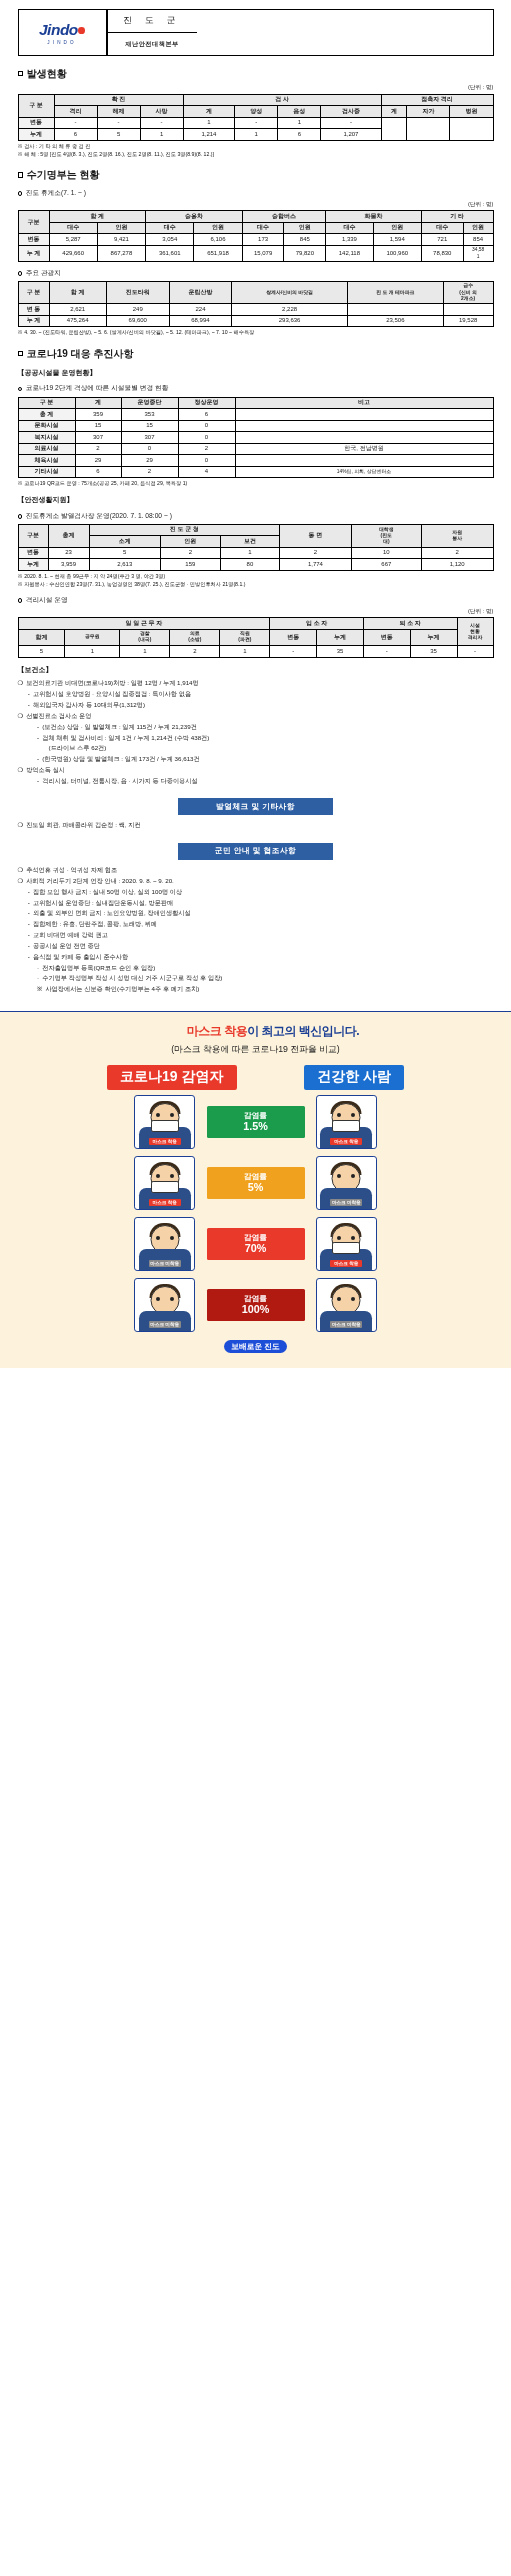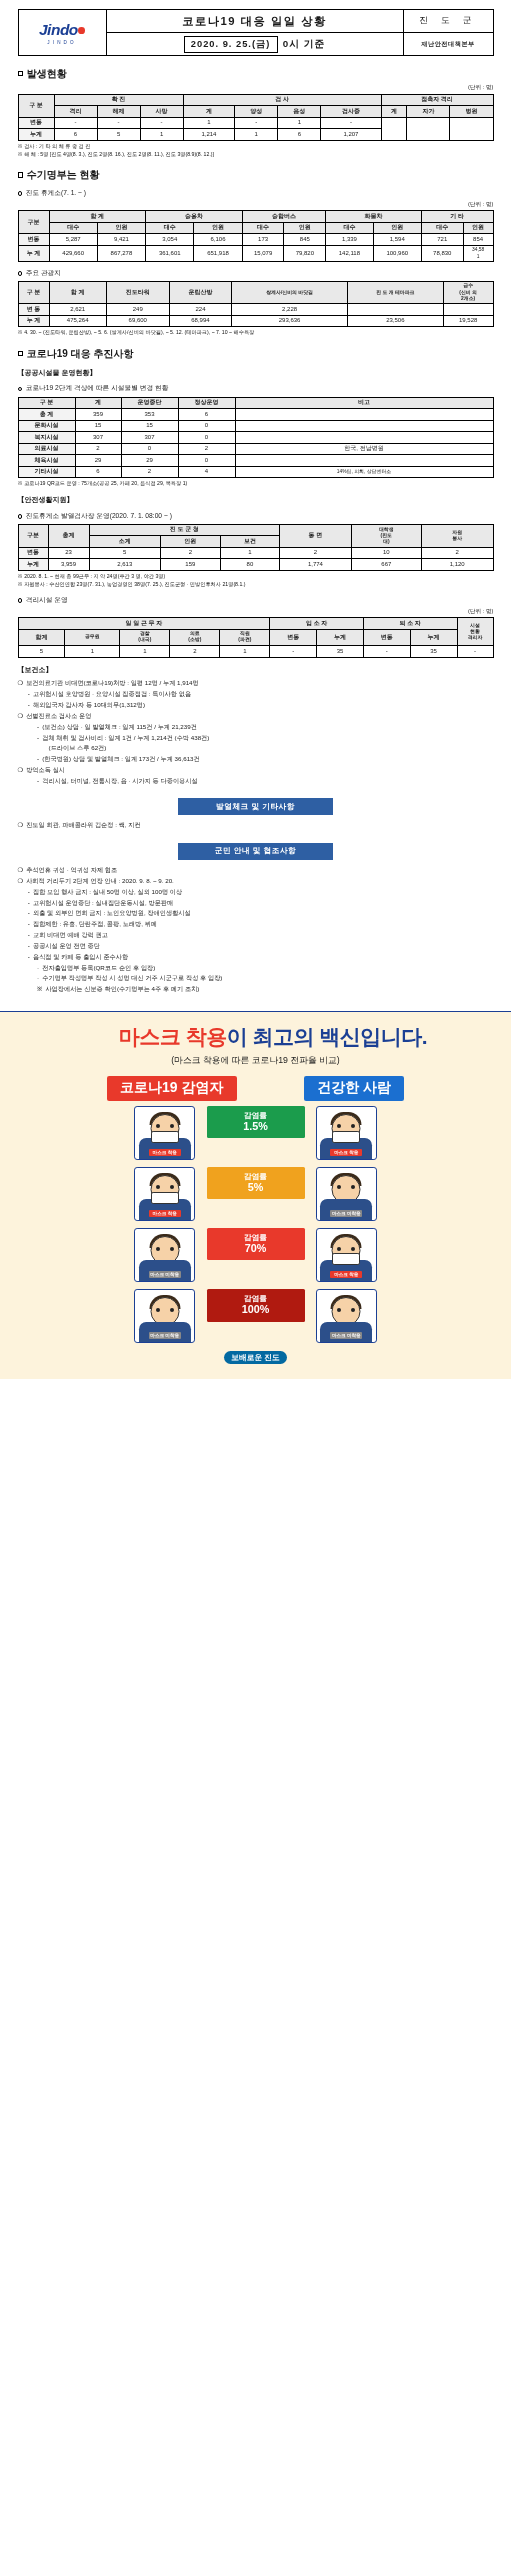--- a/index.html
+++ b/index.html
@@ -114,40 +114,40 @@
     padding: 3.6px 0; text-align: center; width: 155px; margin: 11.3px auto 5.2px auto;
     letter-spacing: 0.5px;
   }
 
   
   .poster {
     margin: 15.5px 0 0 0; width: 511px; background: #fdf3dc;
     border-top: 1.5px solid #1b3f94; padding: 11.3px 0 14.4px 0;
   }
   .poster-title {
-    text-align: center; font-size: 21px; font-weight: bold; color: #1b3f94;
+    text-align: center; font-size: 12px; font-weight: bold; color: #1b3f94;
     letter-spacing: -0.5px;
     margin-left: 35px;
   }
   .poster-title .red { color: #e8392b; }
   .poster-sub {
     text-align: center; font-size: 8.8px; color: #222; margin-top: 4.1px;
   }
   .poster-cols {
     display: flex; justify-content: center; gap: 67px; margin-top: 9.3px;
   }
   .pcol-head {
     color: #fff; font-weight: bold; font-size: 14px; padding: 3.1px 13.4px;
     border-radius: 2.1px; text-align: center;
   }
   .pcol-head.red { background: #e8392b; }
   .pcol-head.blue { background: #1b6fd0; }
   .poster-body { margin-top: 5.2px; position: relative; }
   .prow {
-    display: flex; align-items: flex-start; justify-content: center; gap: 11.3px;
+    display: flex; align-items: center; justify-content: center; gap: 11.3px;
     margin-bottom: 7.2px;
   }
   .person {
     width: 61px; height: 54px; background: #fff; border: 1px solid #1b3f94;
     border-radius: 3.1px; position: relative; overflow: hidden;
   }
   .face {
     position: absolute; left: 50%; top: 7.2px; transform: translateX(-50%);
     width: 29px; height: 29px; border-radius: 50%; background: #f6d2a8;
     border: 1px solid #333;
@@ -180,41 +180,34 @@
   .arrow {
     color: #fff; font-weight: bold; padding: 5.2px 0; font-size: 7.7px;
     position: relative; border-radius: 1.5px;
   }
   .arrow .big { display: block; font-size: 10.8px; line-height: 1.1; }
   .poster-foot {
     text-align: center; margin-top: 8.2px; font-size: 7.7px; font-weight: bold;
     color: #1b3f94;
   }
   .foot-logo {
-    display: inline-block; background: #0369a1; color: #fff; padding: 1.5px 7.2px;
+    display: inline-block; background: #1d4ed8; color: #fff; padding: 1.5px 7.2px;
     border-radius: 7.2px; font-size: 7.7px;
   }
 </style>
 </head>
 <body>
 
 <div class="page">
 
   <div class="doc-header">
     <div class="logo-cell">
       <div class="logo-wrap">
         <div class="logo-text"><span>Jindo</span><span class="logo-dot"></span></div>
         <div class="logo-sub">JINDO</div>
-      </div>
-    </div>
-    <div class="title-cell">
-      <div class="title-main">코로나19 대응 일일 상황</div>
-      <div class="title-date">
-        <span class="date-box">2020. 9. 25.(금)</span>
-        <span>0시 기준</span>
       </div>
     </div>
     <div class="org-cell">
       <div class="org-top">진 도 군</div>
       <div class="org-bot">재난안전대책본부</div>
     </div>
   </div>
 
   <div class="sec-head">
     <span class="box-mark"></span>

